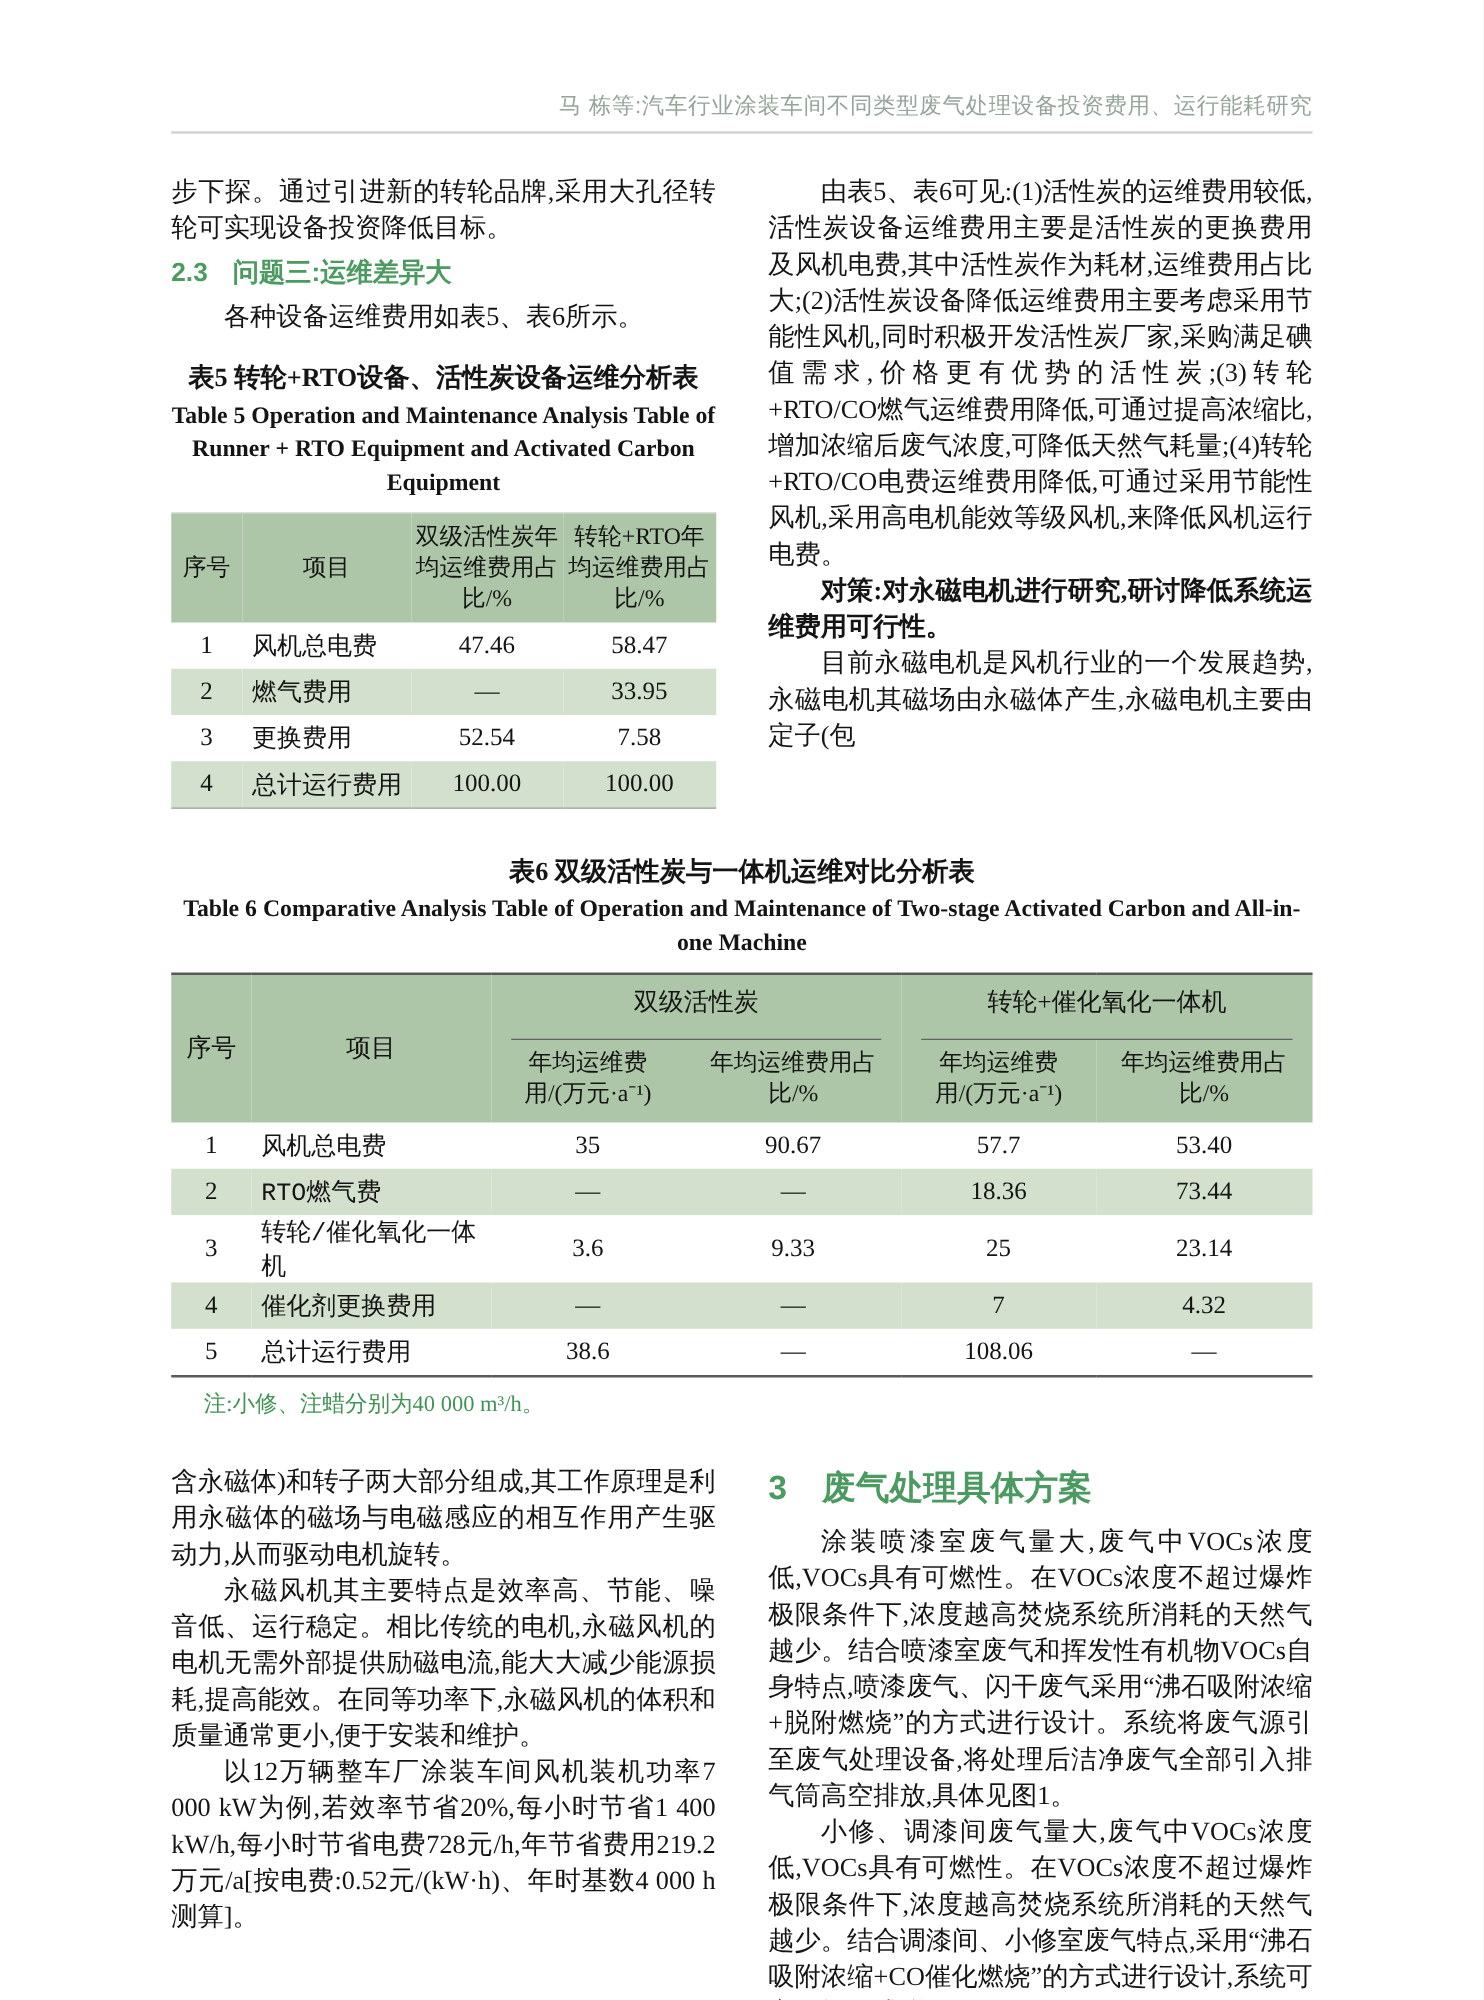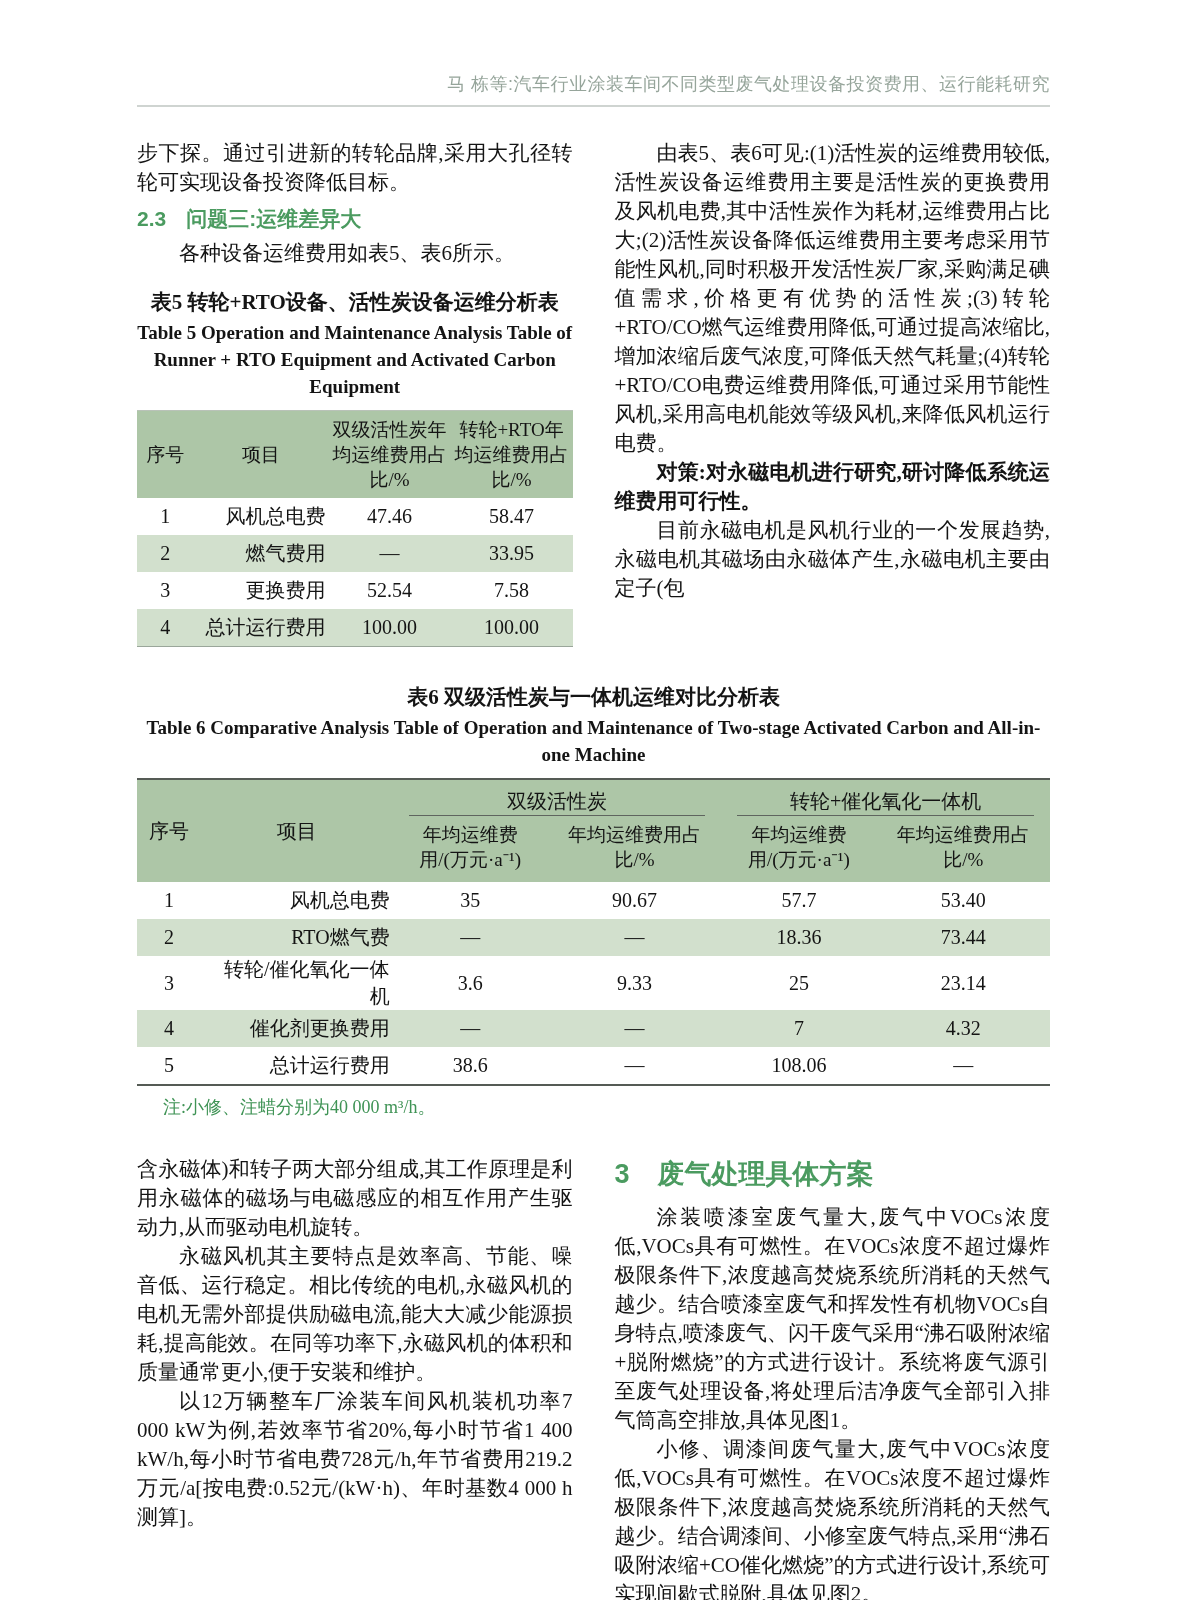--- a/index.html
+++ b/index.html
@@ -36,34 +36,34 @@
     text-align:left;
   }
   .h3 .num { margin-right:28px; }
   
   .tbl-title-cn { text-align:center; font-weight:bold; font-size:21px; line-height:28px; margin-top:20px; }
   .tbl-title-en { text-align:center; font-weight:bold; font-size:19px; line-height:27px; margin:3px 0 10px 0; }
   
   table { width:100%; border-collapse:collapse; font-size:20px; table-layout:fixed; }
   th { background:#adc6a7; font-weight:normal; }
   td { text-align:center; height:37px; padding:0 3px; }
-  td.item { text-align:right; padding-left:8px; }
+  td.item { text-align:left; padding-left:8px;font-family:Liberation Mono, monospace; }
   tr.alt { background:#d2e0cd; }
   #table5 { border-top:1px solid #b9c2b8; border-bottom:1px solid #9aa69a; }
   #table5 th { padding:6px 2px; line-height:25px; font-size:19px; }
   #table5 col.c-no { width:13%; }
   #table5 col.c-item { width:31%; }
   #table5 col.c-v1 { width:28%; }
   #table5 col.c-v2 { width:28%; }
   #table6-wrap { margin-top:36px; }
   #table6 { border-top:2px solid #555b55; border-bottom:2px solid #555b55; }
   #table6 thead th { font-size:20px; }
   #table6 th.rowspan { line-height:24px; }
   #table6 th.group { padding:8px 0 0 0; }
-  #table6 th.group .group-inner { display:block; padding-bottom:0; margin:0 16px; border-bottom:1px solid #5f655f; }
+  #table6 th.group .group-inner { display:block; padding-bottom:16px; margin:0 16px; border-bottom:1px solid #5f655f; }
   #table6 th.sub { padding:6px 8px 10px 8px; line-height:25px; font-size:19px; }
   #table6 col.c-no { width:7%; }
   #table6 col.c-item { width:21%; }
   #table6 col.c-v1 { width:17%; }
   #table6 col.c-v2 { width:19%; }
   #table6 col.c-v3 { width:17%; }
   #table6 col.c-v4 { width:19%; }
   .tbl-note { color:#3f9355; font-size:18px; line-height:24px; margin:9px 0 0 26px; text-align:left; }
   
   .footer { position:absolute; right:137px; bottom:46px; display:flex; align-items:center; }

